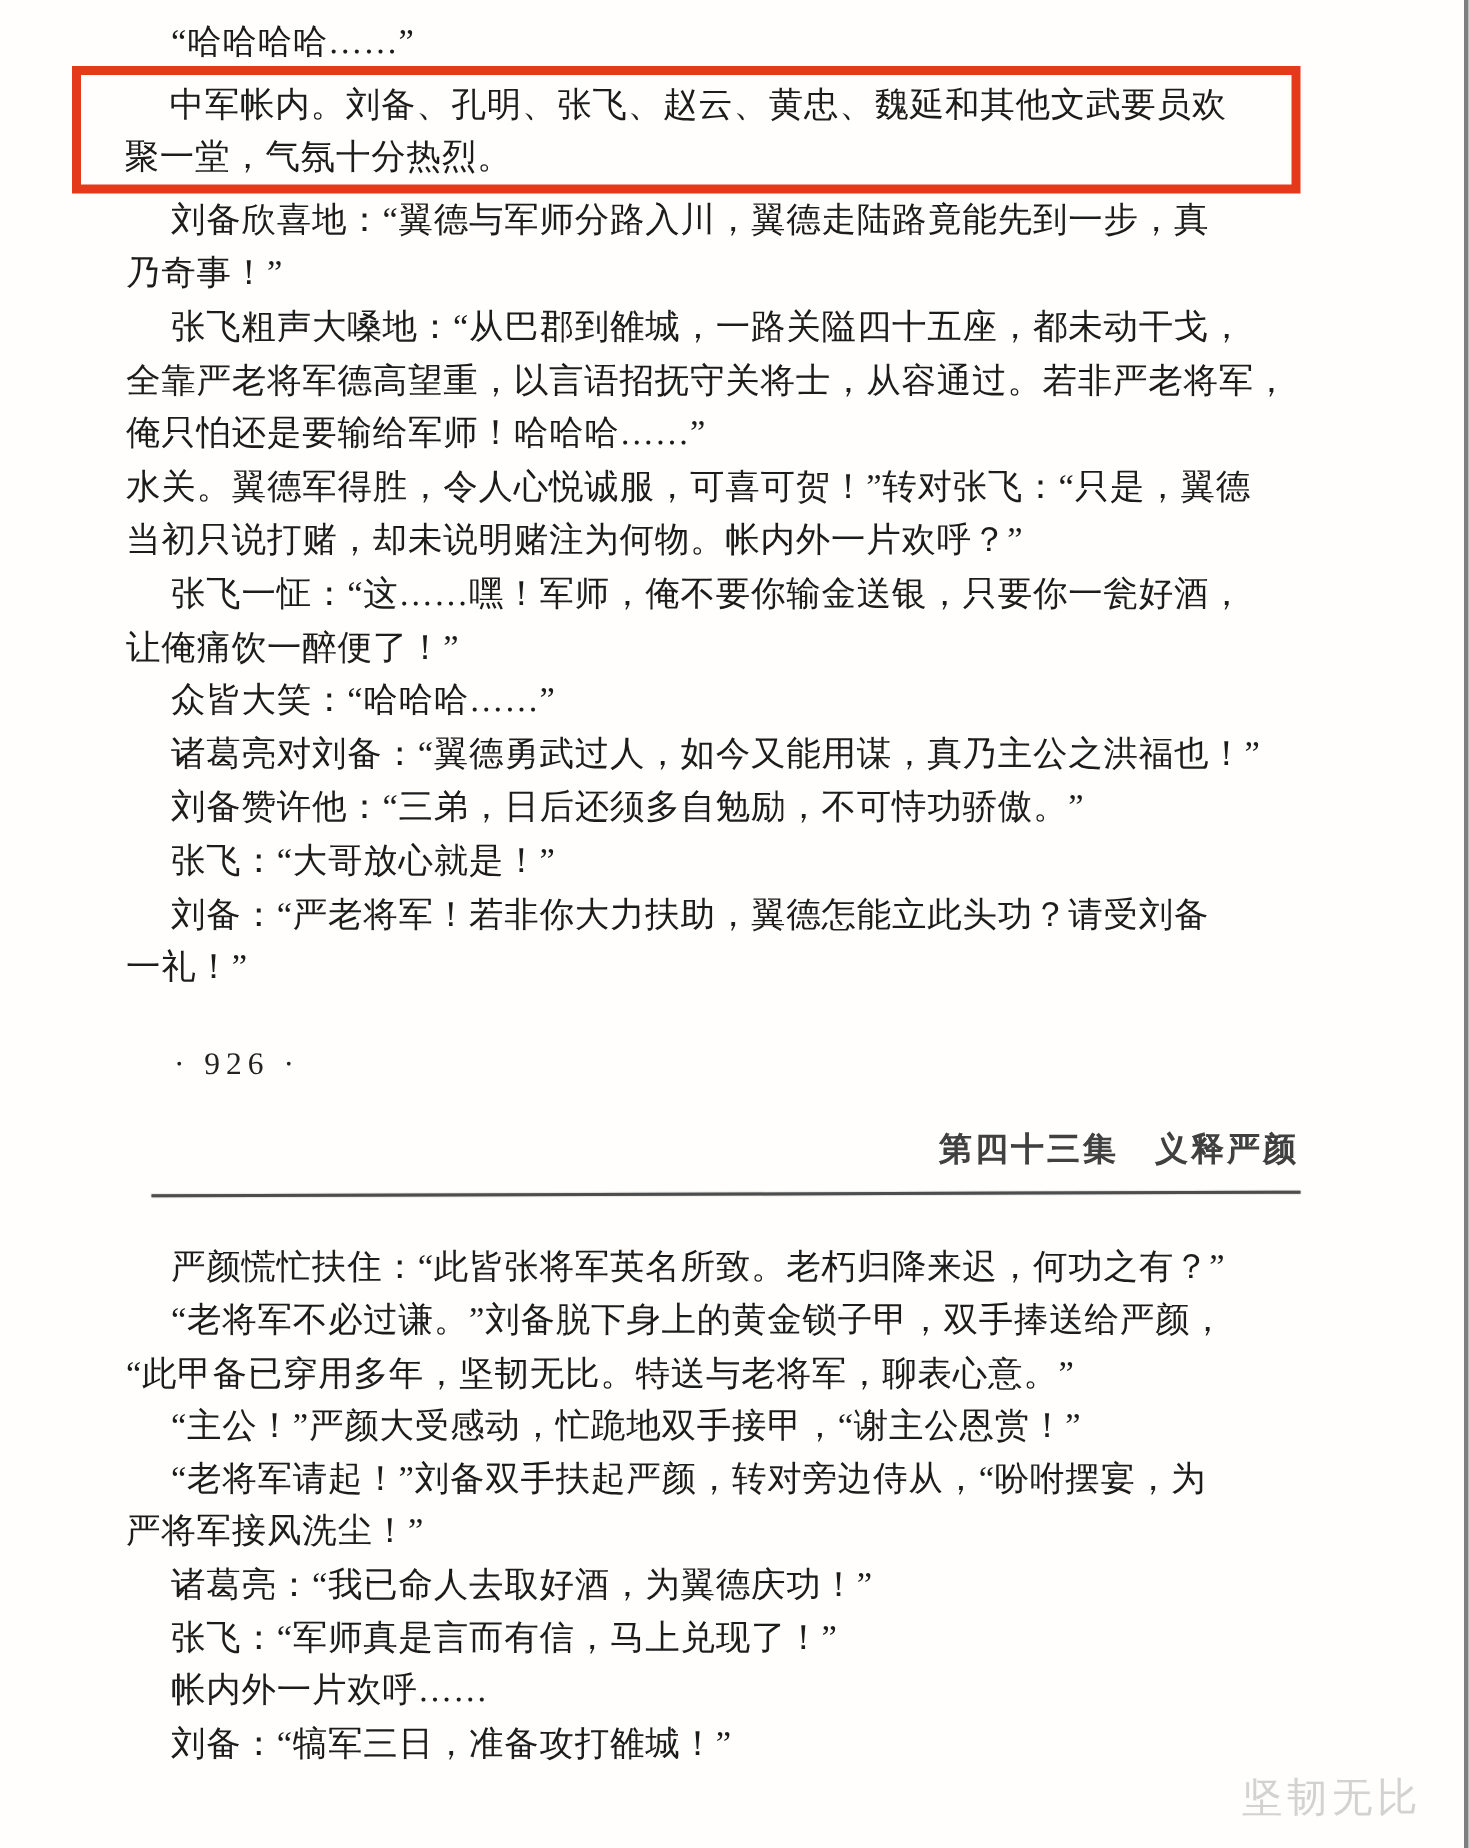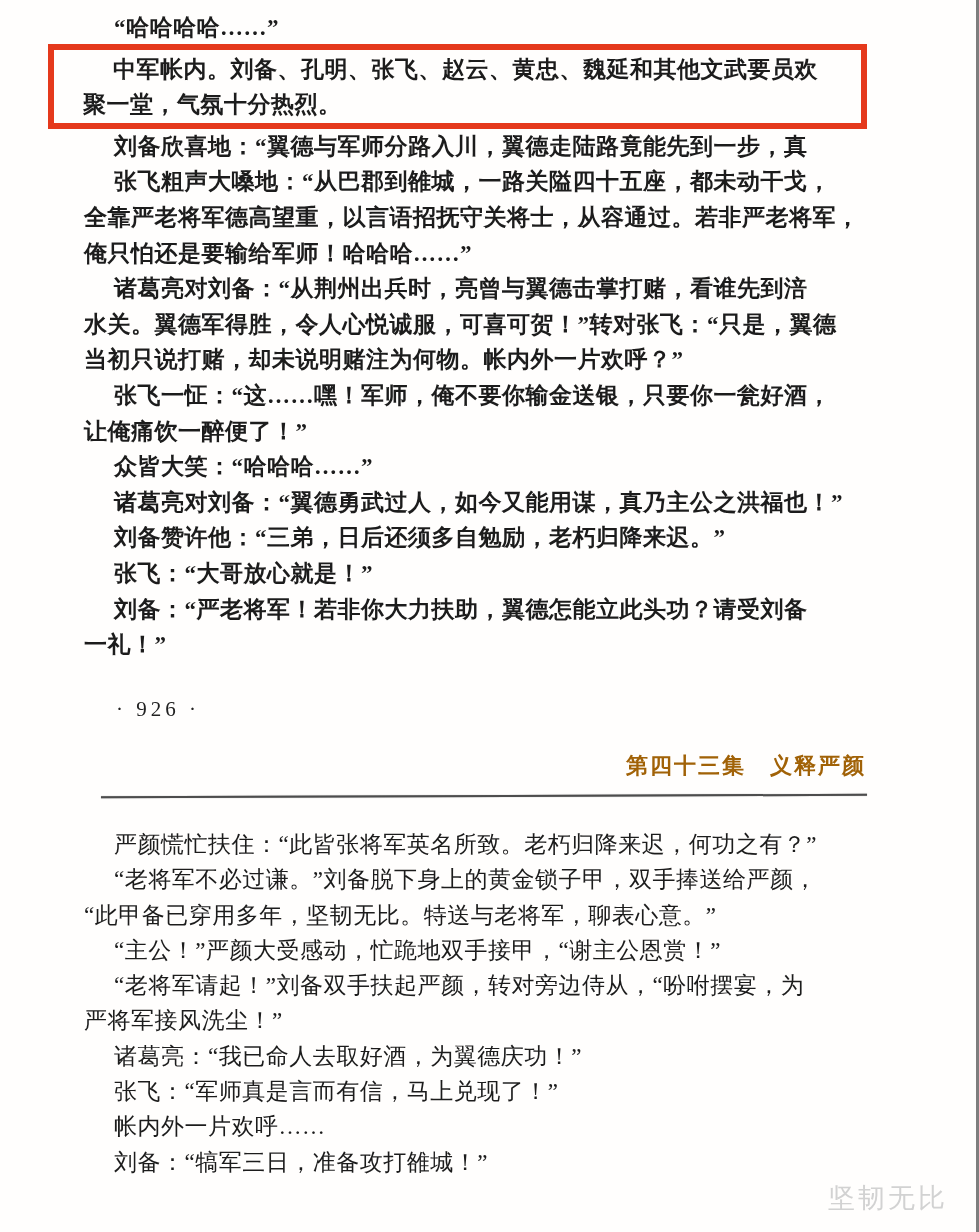--- a/index.html
+++ b/index.html
@@ -9,40 +9,40 @@
     font-family:"Liberation Serif","DejaVu Serif",serif;
     color:#1c1c1c;
   }
   .page{position:absolute;inset:0;background:#fffefd;}
 
   
   .edge-line{position:absolute;top:0;left:976px;width:3px;height:1232px;background:#7e7e7e;}
 
   
   .text-col{position:absolute;left:84px;width:790px;font-size:23px;letter-spacing:.5px;}
-  .sec1{top:10px;line-height:35.6px;font-weight:bold;}
+  .sec1{top:10px;line-height:35.6px;}
   .sec2{top:827px;line-height:35.3px;}
   .line{white-space:nowrap;height:1em*;}
   .line.ind{text-indent:30px;}
 
   
   .hl-box{
     border:6px solid var(--hl,#e5391c);
     margin:-2px 7px 0 -36px;
     padding:2px 2px 0 29px;
     background:transparent;
   }
 
   .page-number{
     position:absolute;left:116px;top:697px;
     font-size:21px;letter-spacing:4px;color:#222;
   }
   .running-header{
     position:absolute;left:84px;top:751px;width:782px;
-    text-align:right;font-size:22px;color:#a16207;font-weight:600;
+    text-align:right;font-size:22px;color:#404040;font-weight:600;
     letter-spacing:2px;
   }
   .divider-rule{
     position:absolute;left:101px;top:795px;width:766px;height:2px;
     background:#4d4d4d;transform:rotate(-0.18deg);
     box-shadow:0 0 1px #8a8a8a;
   }
   .watermark{
     position:absolute;left:828px;top:1180px;
     font-size:27px;color:#d2d2d2;letter-spacing:3px;
@@ -57,43 +57,43 @@
   <div class="text-col sec1">
       <div class="plain-block">
         <div class="line ind">“哈哈哈哈……”</div>
       </div>
       <div class="hl-box">
         <div class="line ind">中军帐内。刘备、孔明、张飞、赵云、黄忠、魏延和其他文武要员欢</div>
         <div class="line">聚一堂，气氛十分热烈。</div>
       </div>
       <div class="plain-block">
         <div class="line ind">刘备欣喜地：“翼德与军师分路入川，翼德走陆路竟能先到一步，真</div>
+        <div class="line">乃奇事！”</div>
       </div>
       <div class="plain-block">
         <div class="line ind">张飞粗声大嗓地：“从巴郡到雒城，一路关隘四十五座，都未动干戈，</div>
         <div class="line">全靠严老将军德高望重，以言语招抚守关将士，从容通过。若非严老将军，</div>
         <div class="line">俺只怕还是要输给军师！哈哈哈……”</div>
       </div>
       <div class="plain-block">
-        <div class="line ind">诸葛亮对刘备：“从荆州出兵时，亮曾与翼德击掌打赌，看谁先到涪</div>
         <div class="line">水关。翼德军得胜，令人心悦诚服，可喜可贺！”转对张飞：“只是，翼德</div>
         <div class="line">当初只说打赌，却未说明赌注为何物。帐内外一片欢呼？”</div>
       </div>
       <div class="plain-block">
         <div class="line ind">张飞一怔：“这……嘿！军师，俺不要你输金送银，只要你一瓮好酒，</div>
         <div class="line">让俺痛饮一醉便了！”</div>
       </div>
       <div class="plain-block">
         <div class="line ind">众皆大笑：“哈哈哈……”</div>
       </div>
       <div class="plain-block">
         <div class="line ind">诸葛亮对刘备：“翼德勇武过人，如今又能用谋，真乃主公之洪福也！”</div>
       </div>
       <div class="plain-block">
-        <div class="line ind">刘备赞许他：“三弟，日后还须多自勉励，老朽归降来迟。”</div>
+        <div class="line ind">刘备赞许他：“三弟，日后还须多自勉励，不可恃功骄傲。”</div>
       </div>
       <div class="plain-block">
         <div class="line ind">张飞：“大哥放心就是！”</div>
       </div>
       <div class="plain-block">
         <div class="line ind">刘备：“严老将军！若非你大力扶助，翼德怎能立此头功？请受刘备</div>
         <div class="line">一礼！”</div>
       </div>
     </div>
 

